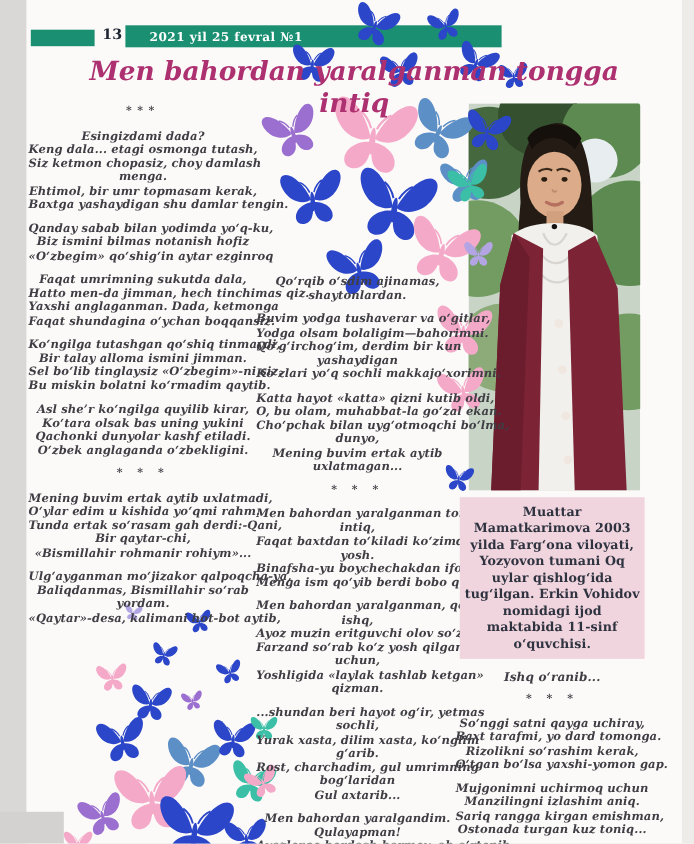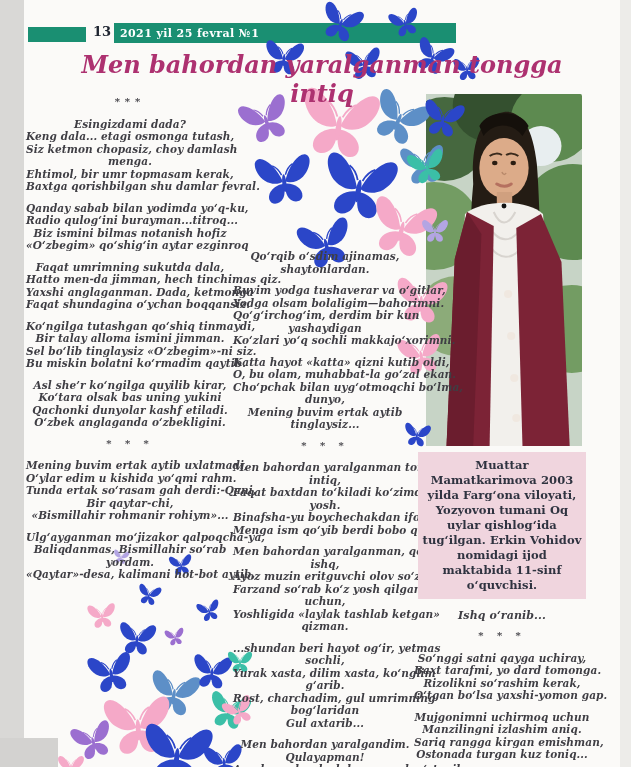--- a/index.html
+++ b/index.html
@@ -7,21 +7,21 @@
         font-family:"DejaVu Serif",serif;}
   
   .edge-left{position:absolute;left:0;top:0;width:24px;height:767px;background:#d9d8d6;z-index:0;}
   .edge-right{position:absolute;left:620px;top:0;width:11px;height:767px;background:#edece9;z-index:0;}
   .edge-bottom-left{position:absolute;left:0;top:738px;width:58px;height:29px;background:#d3d2d0;z-index:0;}
   
   .teal-block{position:absolute;left:28px;top:27px;width:58px;height:15px;background:#1a8f72;z-index:1;}
   .page-num{position:absolute;left:93px;top:24px;font:700 13px "DejaVu Serif",serif;color:#1e2430;z-index:1;}
   .date-bar{position:absolute;left:114px;top:23px;width:342px;height:20px;background:#1a8f72;z-index:1;
             display:flex;align-items:center;}
-  .date-bar span{padding-left:6px;font:700 11px "DejaVu Serif",serif;color:#ffffff;letter-spacing:.4px;}
+  .date-bar span{padding-left:22px;font:700 11px "DejaVu Serif",serif;color:#ffffff;letter-spacing:.4px;}
   .masthead{position:absolute;left:444px;top:3px;display:flex;align-items:center;z-index:5;}
   .masthead .word{font:900 21px "DejaVu Sans",sans-serif;color:#141517;letter-spacing:.5px;margin-left:-5px;}
   
   .title{position:absolute;left:62px;top:50px;width:520px;text-align:center;z-index:6;
          font:700 italic 24px "DejaVu Serif",serif;color:#ad3170;}
   
   .col{position:absolute;text-align:center;z-index:3;
        font:700 italic 10.5px/12.5px "DejaVu Serif",serif;color:#3f3e44;letter-spacing:.1px;}
   #col-left{left:26px;top:96px;width:208px;}
   #col-middle{left:233px;top:250px;width:184px;}
@@ -104,25 +104,24 @@
   <div id="col-left" class="col">
       <div class="stanza">
         <div class="line sep">***</div>
       </div>
       <div class="stanza">
         <div class="line">Esingizdami dada?</div>
         <div class="line">Keng dala... etagi osmonga tutash,</div>
         <div class="line">Siz ketmon chopasiz, choy damlash</div>
         <div class="line">menga.</div>
         <div class="line">Ehtimol, bir umr topmasam kerak,</div>
-        <div class="line">Baxtga qorishbilgan shu damlar fevral.</div>
+        <div class="line">Baxtga yashaydigan shu damlar tengin.</div>
       </div>
       <div class="stanza">
         <div class="line">Qanday sabab bilan yodimda yo‘q-ku,</div>
-        <div class="line">Radio qulog‘ini burayman...titroq...</div>
         <div class="line">Biz ismini bilmas notanish hofiz</div>
         <div class="line">«O‘zbegim» qo‘shig‘in aytar ezginroq</div>
       </div>
       <div class="stanza">
         <div class="line">Faqat umrimning sukutda dala,</div>
         <div class="line">Hatto men-da jimman, hech tinchimas qiz.</div>
         <div class="line">Yaxshi anglaganman. Dada, ketmonga</div>
         <div class="line">Faqat shundagina o‘ychan boqqansiz.</div>
       </div>
       <div class="stanza">
@@ -165,21 +164,21 @@
         <div class="line">Qo‘g‘irchog‘im, derdim bir kun</div>
         <div class="line">yashaydigan</div>
         <div class="line">Ko‘zlari yo‘q sochli makkajo‘xorimni.</div>
       </div>
       <div class="stanza">
         <div class="line">Katta hayot «katta» qizni kutib oldi,</div>
         <div class="line">O, bu olam, muhabbat-la go‘zal ekan.</div>
         <div class="line">Cho‘pchak bilan uyg‘otmoqchi bo‘lma,</div>
         <div class="line">dunyo,</div>
         <div class="line">Mening buvim ertak aytib</div>
-        <div class="line">tinglaysiz...</div>
+        <div class="line">uxlatmagan...</div>
       </div>
       <div class="stanza">
         <div class="line sep">* * *</div>
       </div>
       <div class="stanza">
         <div class="line">Men bahordan yaralganman tongga</div>
         <div class="line">intiq,</div>
         <div class="line">Faqat baxtdan to‘kiladi ko‘zimdan</div>
         <div class="line">yosh.</div>
         <div class="line">Binafsha-yu boychechakdan ifor olib,</div>

